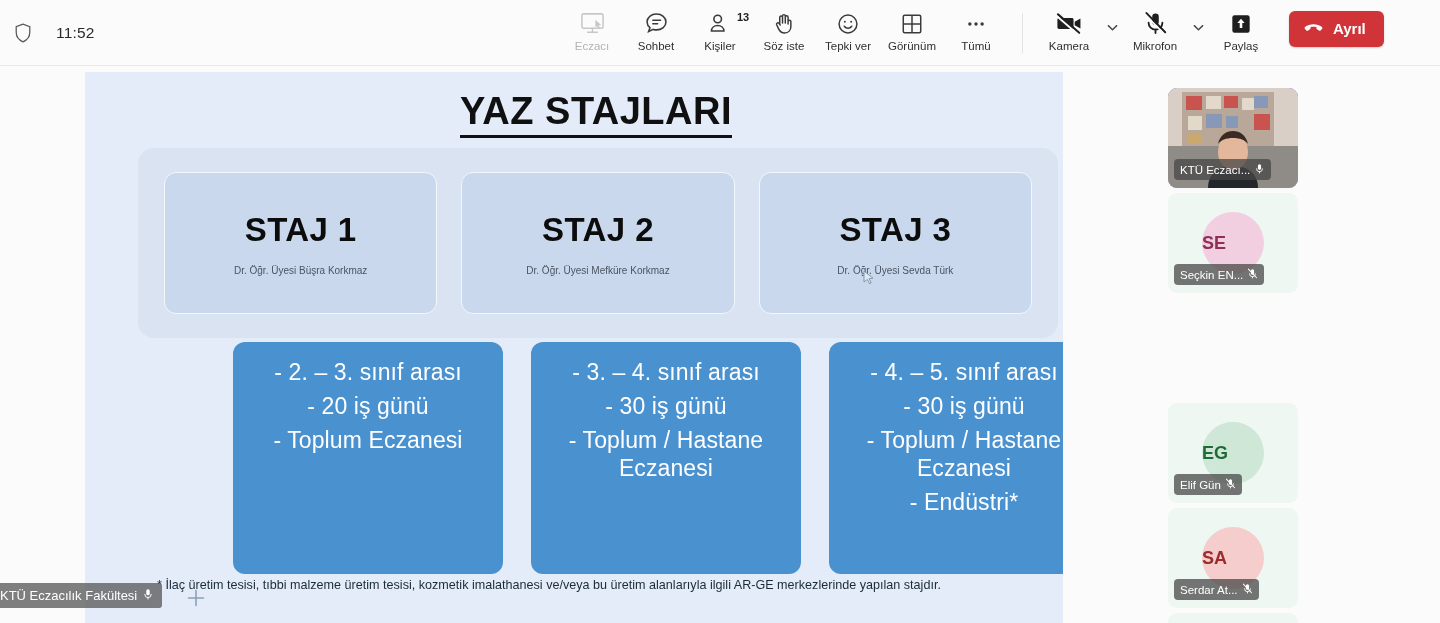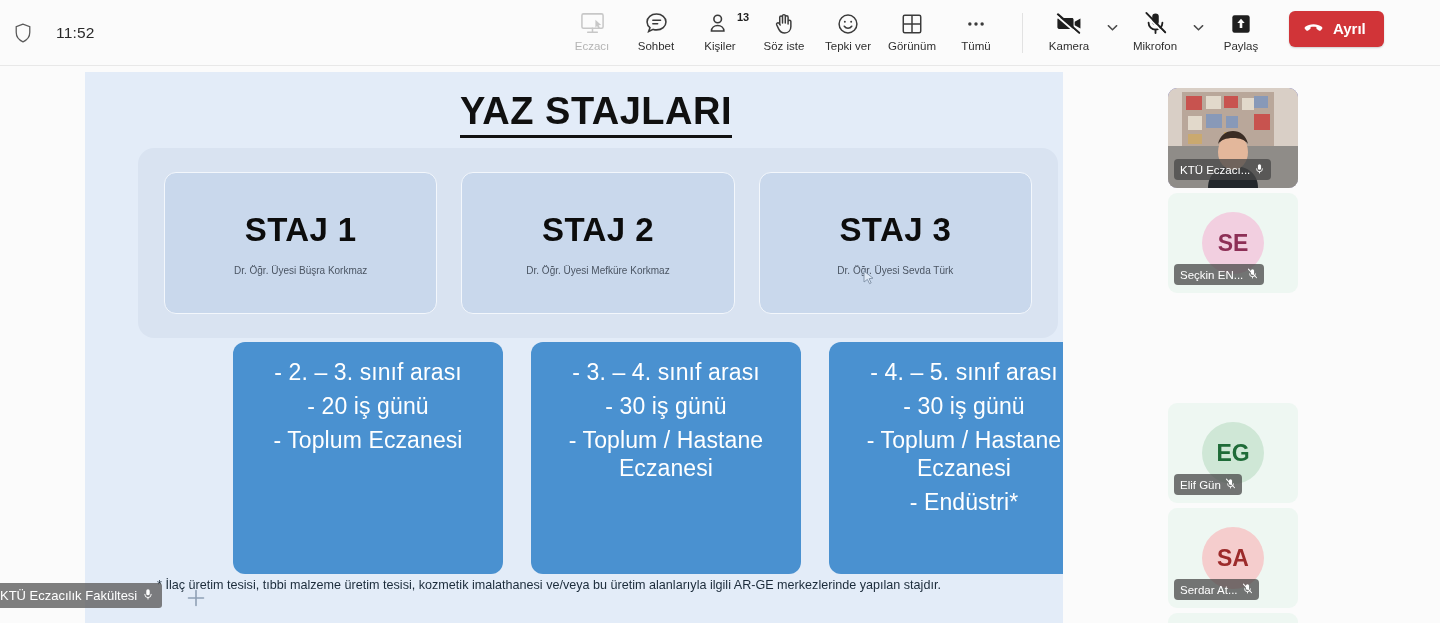--- a/index.html
+++ b/index.html
@@ -108,22 +108,22 @@
   .tile {
     position: relative; width: 130px; height: 100px; border-radius: 9px;
     overflow: hidden; background: #eef7f2; cursor: pointer;
   }
   .tile.active { outline: 3px solid #6264c7; outline-offset: -3px; }
   .tile.empty { background: transparent; cursor: default; }
   .tile-photo { position: absolute; inset: 0; }
   .avatar-circ {
     position: absolute; left: 50%; top: 50%; transform: translate(-50%,-50%);
     width: 62px; height: 62px; border-radius: 50%;
-    display: flex; align-items: center; justify-content: center;
-    font-size: 23px; font-weight: 600;
+    display: flex; align-items: center; justify-content: flex-start;
+    font-size: 18px; font-weight: 600;
   }
   .name-pill {
     position: absolute; left: 6px; bottom: 8px; max-width: 118px;
     background: rgba(70,70,70,.74); color: #fff; border-radius: 4px;
     height: 21px; padding: 0 6px; display: flex; align-items: center; gap: 4px;
     font-size: 11.5px; white-space: nowrap; overflow: hidden;
   }
 
   
   .self-pill {

